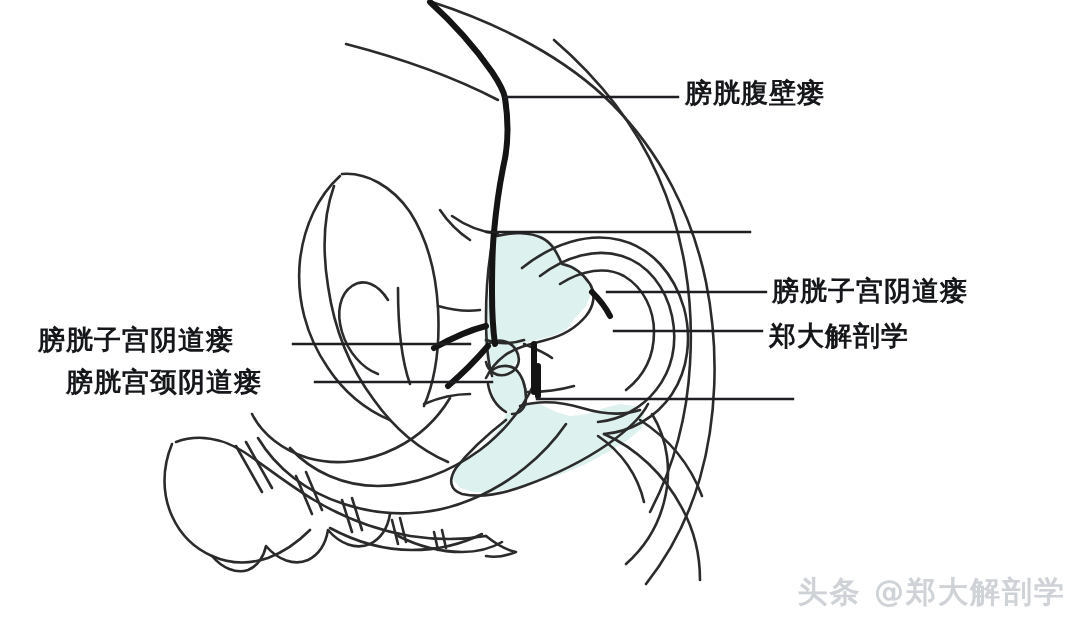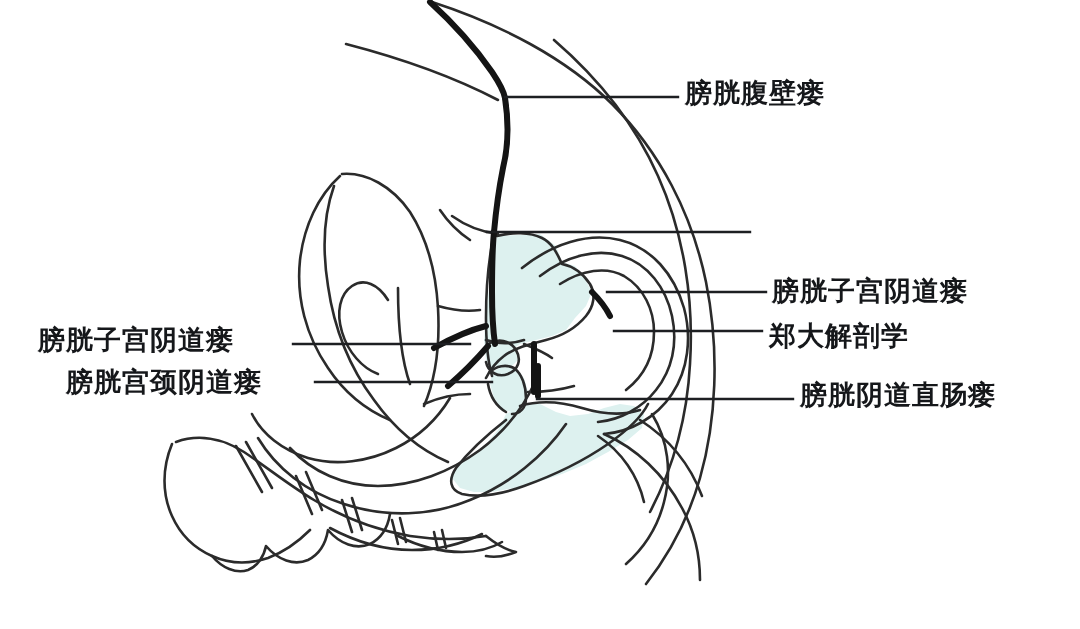--- a/index.html
+++ b/index.html
@@ -172,20 +172,20 @@
     </g>
   </svg>
 
   <div class="label right" style="left:685px;top:79px;">膀胱腹壁瘘</div>
 
 
   <div class="label right" style="left:772px;top:277px;">膀胱子宫阴道瘘</div>
 
   <div class="label right" style="left:769px;top:322px;">郑大解剖学</div>
 
-  <div class="label right" style="left:800px;top:381px;">膀胱阴道直肠瘘</div>
 
   <div class="label left" style="left:38px;top:326px;">膀胱子宫阴道瘘</div>
 
   <div class="label left" style="left:66px;top:368px;">膀胱宫颈阴道瘘</div>
 
+  <div id="watermark">头条 @郑大解剖学</div>
 
 </div>
 
 </body></html>

